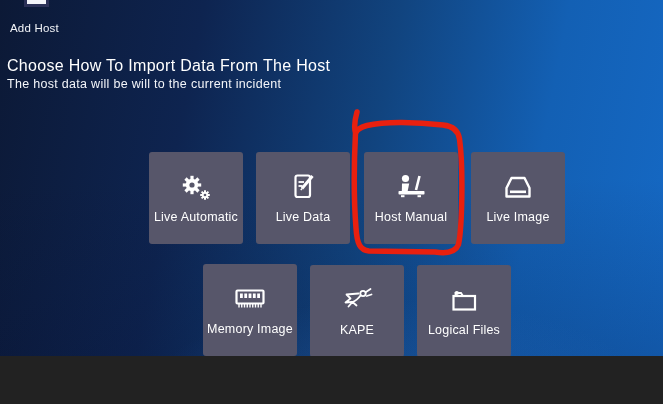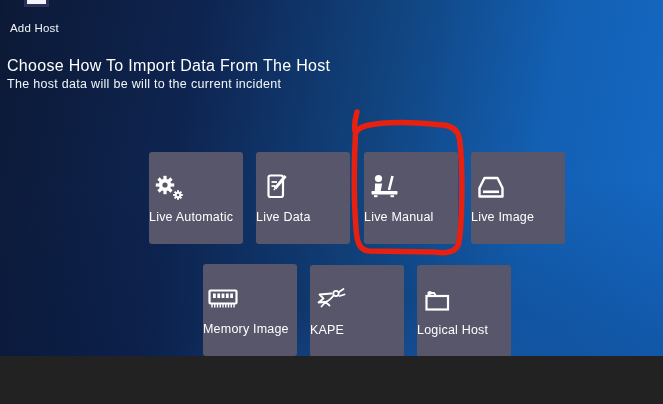--- a/index.html
+++ b/index.html
@@ -31,21 +31,21 @@
     margin-top:12px;
   }
   .page-subtitle{
     position:absolute;left:7px;top:77px;
     font-size:12.5px;font-weight:400;color:#f4f6fa;letter-spacing:0.3px;
     white-space:nowrap;
   }
   .tile{
     position:absolute;width:94px;height:92px;
     background:#57566a;border-radius:3px;
-    display:flex;flex-direction:column;align-items:flex-start;
+    display:flex;flex-direction:column;align-items:center;
     padding-top:20px;box-sizing:border-box;
     cursor:pointer;
   }
   .tile-icon{display:block;height:30px;margin-bottom:8px;}
   .tile-label{
     font-size:12.5px;color:#ffffff;white-space:nowrap;letter-spacing:0.2px;
   }
   .annotation-svg{
     position:absolute;left:0;top:0;width:663px;height:404px;
     pointer-events:none;z-index:6;
@@ -114,21 +114,21 @@
     <span class="tile-icon">
       <svg class="icon" width="40" height="30" viewBox="0 0 40 30" fill="#ffffff">
         <circle cx="14.5" cy="6.5" r="3.6"></circle>
         <path d="M11,11.5 h7.2 l-1.6,8 h-5.8 z"></path>
         <line x1="28.5" y1="4" x2="25" y2="18" stroke="#ffffff" stroke-width="2.6"></line>
         <rect x="7.5" y="19" width="26" height="3.6" rx="0.8"></rect>
         <rect x="10" y="23.2" width="3.5" height="2"></rect>
         <rect x="26.5" y="23.2" width="3.5" height="2"></rect>
       </svg>
     </span>
-    <span class="tile-label">Live Manual</span>
+    <span class="tile-label">Host Manual</span>
   </div>
 
   <div class="tile" style="left:471px;top:152px;">
     <span class="tile-icon">
       <svg class="icon" width="40" height="30" viewBox="0 0 40 30" fill="none" stroke="#ffffff">
         <path d="M8.5,24.5 v-8.5 l5,-10 h13 l5,10 v8.5 z" stroke-width="2.4" stroke-linejoin="round"></path>
         <rect x="12" y="18.5" width="16" height="2.6" fill="#ffffff" stroke="none"></rect>
       </svg>
     </span>
     <span class="tile-label">Live Image</span>
@@ -176,21 +176,21 @@
   </div>
 
   <div class="tile" style="left:417px;top:265px;">
     <span class="tile-icon">
       <svg class="icon" width="40" height="30" viewBox="0 0 40 30" fill="none" stroke="#ffffff">
         <path d="M11.5,11 v-3 h5.5 l2,3" stroke-width="1.8"></path>
         <circle cx="12.8" cy="8" r="1.4" stroke-width="1.4"></circle>
         <rect x="9.5" y="11" width="21.5" height="13.5" stroke-width="2.2"></rect>
       </svg>
     </span>
-    <span class="tile-label">Logical Host</span>
+    <span class="tile-label">Logical Files</span>
   </div>
 
   <svg class="annotation-svg" viewBox="0 0 663 404">
     <path d="M 357,112
              C 355,119 353.5,126 355.5,133
              C 354,162 354,203 356,228
              C 357,244 360,250 369,251
              L 435,252
              C 447,254 455.5,252 458.5,244.5
              C 462,228 463.5,168 459.5,139

